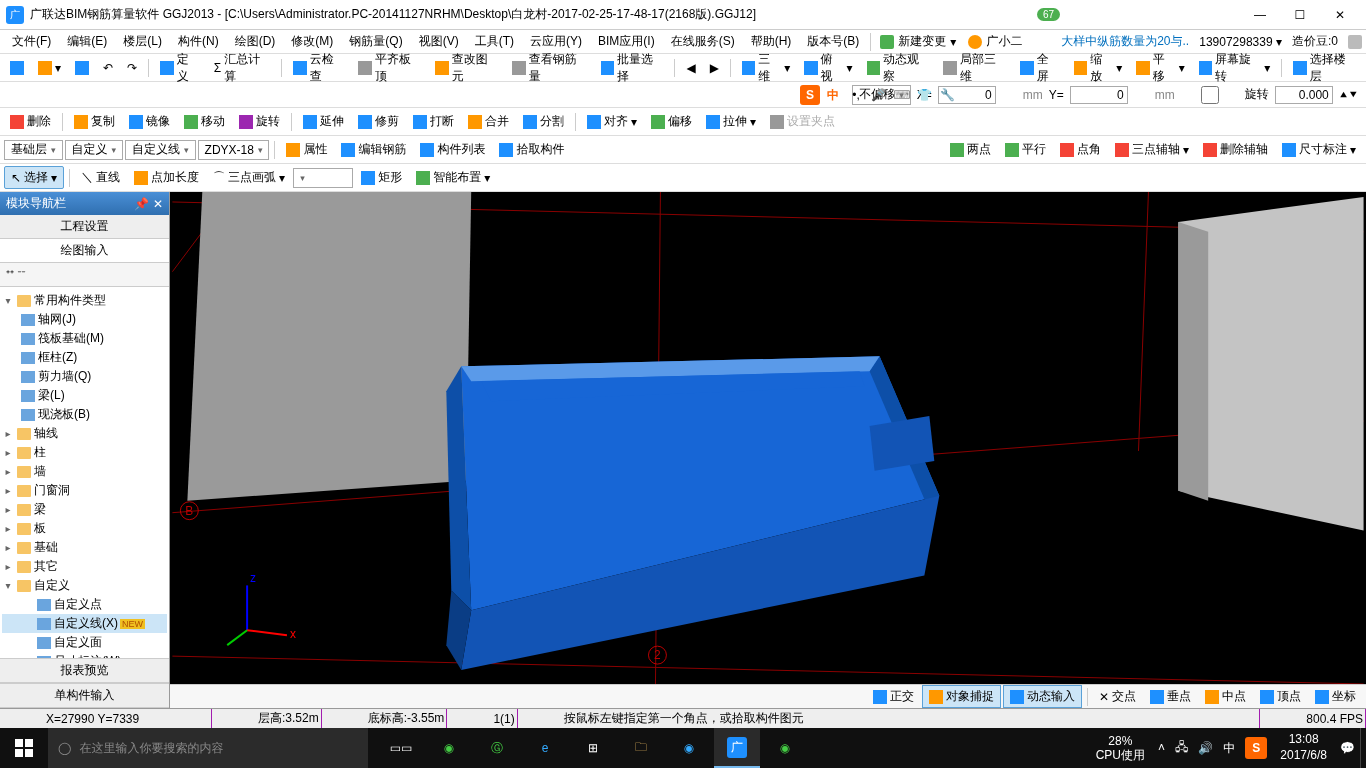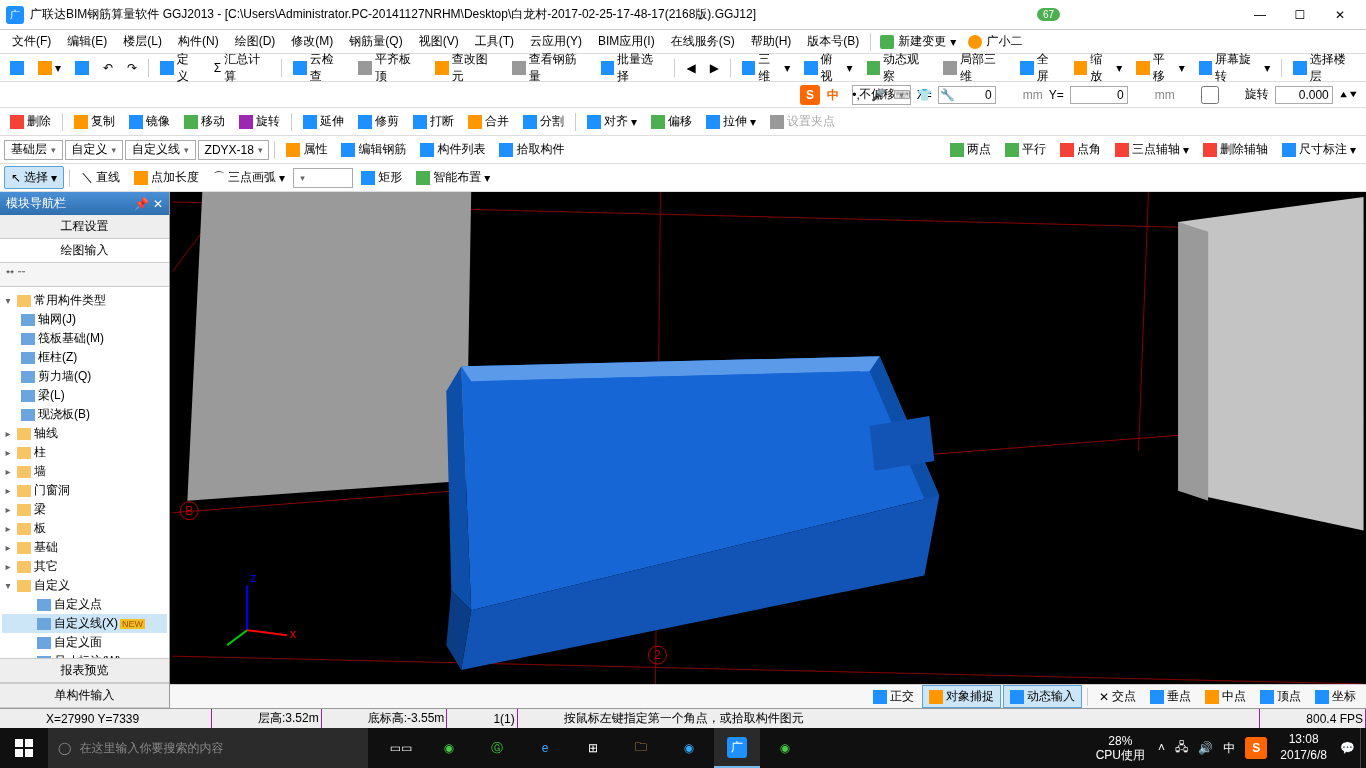--- a/index.html
+++ b/index.html
@@ -109,20 +109,26 @@
   <span class="menu-item">BIM应用(I)</span>
   <span class="menu-item">在线服务(S)</span>
   <span class="menu-item">帮助(H)</span>
   <span class="menu-item">版本号(B)</span>
   <div class="tb-sep"></div>
   <span class="btn-new"><span class="ic ic-new"></span><span>新建变更</span> ▾</span>
   <span class="btn-new">
       <span class="ic ic-user"></span>
       <span>广小二</span>
     </span>
+  <div class="right-info">
+    <span class="marquee">大样中纵筋数量为20与..</span>
+    <span><span class="ic ic-phone"></span> <span>13907298339</span> ▾</span>
+    <span>造价豆:0</span>
+    <span class="ic ic-bell"></span>
+  </div>
 </div>
 
 <div class="toolbar1">
   <span class="tb-btn">
       <span class="tb-ic ic-blue"></span>
     </span>
   <span class="tb-btn"><span class="tb-ic ic-orange"></span>▾</span>
   <span class="tb-btn">
       <span class="tb-ic ic-blue"></span>
     </span>

